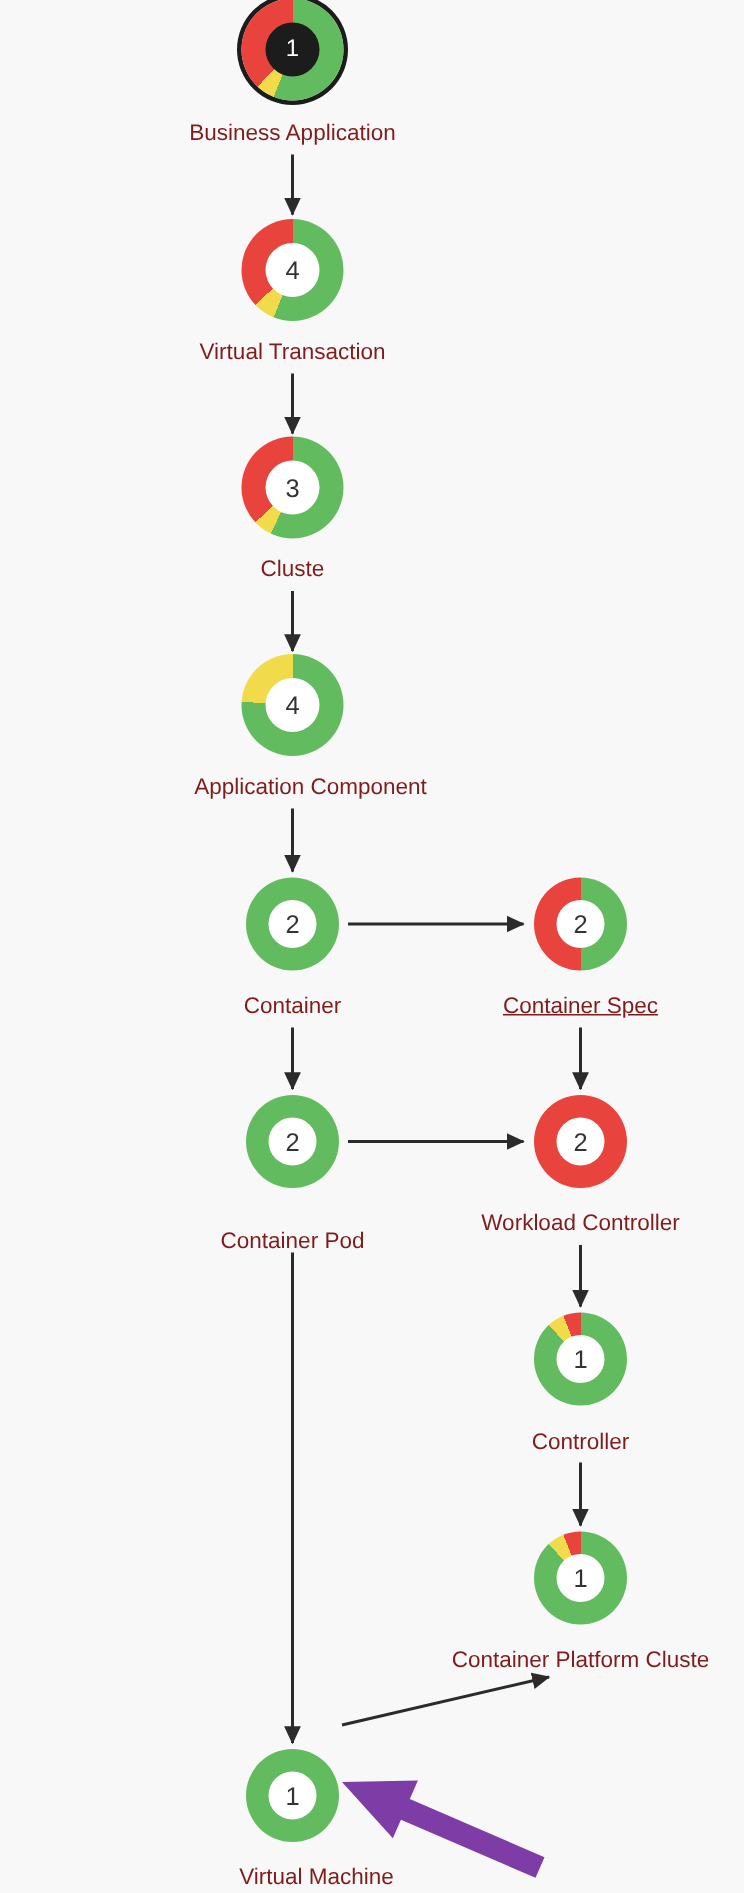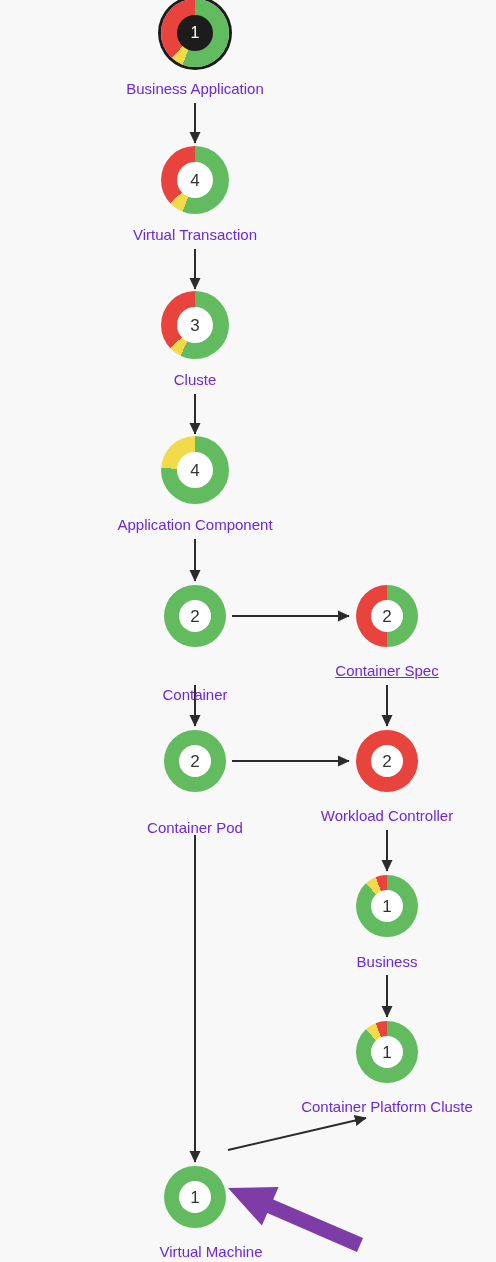--- a/index.html
+++ b/index.html
@@ -48,21 +48,21 @@
     color:#333333;
     font-family:"Liberation Sans", sans-serif;
     line-height:1;
     user-select:none;
   }
   .node-label{
     position:absolute;
     transform:translateX(-50%);
     white-space:nowrap;
     font-size:15px;
-    color:#6d28d9;
+    color:#7f1d1d;
     font-family:"Liberation Sans", sans-serif;
     text-align:center;
   }
   
   .donut.selected .hole{
     background:#1c1c1c;
   }
   .donut.selected .count{
     color:#ffffff;
     font-size:16px;
@@ -139,31 +139,31 @@
         <div class="node-label" style="left: 0px; top: 46px;">Cluste</div>
       </div>
       <div class="node" style="left: 195px; top: 470px;">
         <div class="donut-wrap">
           <div class="donut" style="width: 68px; height: 68px; background: conic-gradient(rgb(98, 187, 94) 0%, rgb(98, 187, 94) 76%, rgb(242, 219, 74) 76%, rgb(242, 219, 74) 100%);">
             <div class="hole" style="width: 36px; height: 36px;">
               <span class="count">4</span>
             </div>
           </div>
         </div>
-        <div class="node-label" style="left: 0px; top: 46px;">Application Component</div>
+        <div class="node-label" style="left: 12px; top: 46px;">Application Component</div>
       </div>
       <div class="node" style="left: 195px; top: 616px;">
         <div class="donut-wrap">
           <div class="donut" style="width: 62px; height: 62px; background: conic-gradient(rgb(98, 187, 94) 0%, rgb(98, 187, 94) 100%);">
             <div class="hole" style="width: 32px; height: 32px;">
               <span class="count">2</span>
             </div>
           </div>
         </div>
-        <div class="node-label" style="left: 0px; top: 46px; margin-top: 24px;">Container</div>
+        <div class="node-label" style="left: 0px; top: 46px;">Container</div>
       </div>
       <div class="node" style="left: 387px; top: 616px;">
         <div class="donut-wrap">
           <div class="donut" style="width: 62px; height: 62px; background: conic-gradient(rgb(98, 187, 94) 0%, rgb(98, 187, 94) 50%, rgb(232, 67, 60) 50%, rgb(232, 67, 60) 100%);">
             <div class="hole" style="width: 32px; height: 32px;">
               <span class="count">2</span>
             </div>
           </div>
         </div>
         <div class="node-label" style="left: 0px; top: 46px; text-decoration: underline;">Container Spec</div>
@@ -189,21 +189,21 @@
         <div class="node-label" style="left: 0px; top: 46px;">Workload Controller</div>
       </div>
       <div class="node" style="left: 387px; top: 906px;">
         <div class="donut-wrap">
           <div class="donut" style="width: 62px; height: 62px; background: conic-gradient(rgb(98, 187, 94) 0%, rgb(98, 187, 94) 88%, rgb(242, 219, 74) 88%, rgb(242, 219, 74) 94%, rgb(232, 67, 60) 94%, rgb(232, 67, 60) 100%);">
             <div class="hole" style="width: 32px; height: 32px;">
               <span class="count">1</span>
             </div>
           </div>
         </div>
-        <div class="node-label" style="left: 0px; top: 47px;">Business</div>
+        <div class="node-label" style="left: 0px; top: 47px;">Controller</div>
       </div>
       <div class="node" style="left: 387px; top: 1052px;">
         <div class="donut-wrap">
           <div class="donut" style="width: 62px; height: 62px; background: conic-gradient(rgb(98, 187, 94) 0%, rgb(98, 187, 94) 88%, rgb(242, 219, 74) 88%, rgb(242, 219, 74) 94%, rgb(232, 67, 60) 94%, rgb(232, 67, 60) 100%);">
             <div class="hole" style="width: 32px; height: 32px;">
               <span class="count">1</span>
             </div>
           </div>
         </div>
         <div class="node-label" style="left: 0px; top: 46px;">Container Platform Cluste</div>

